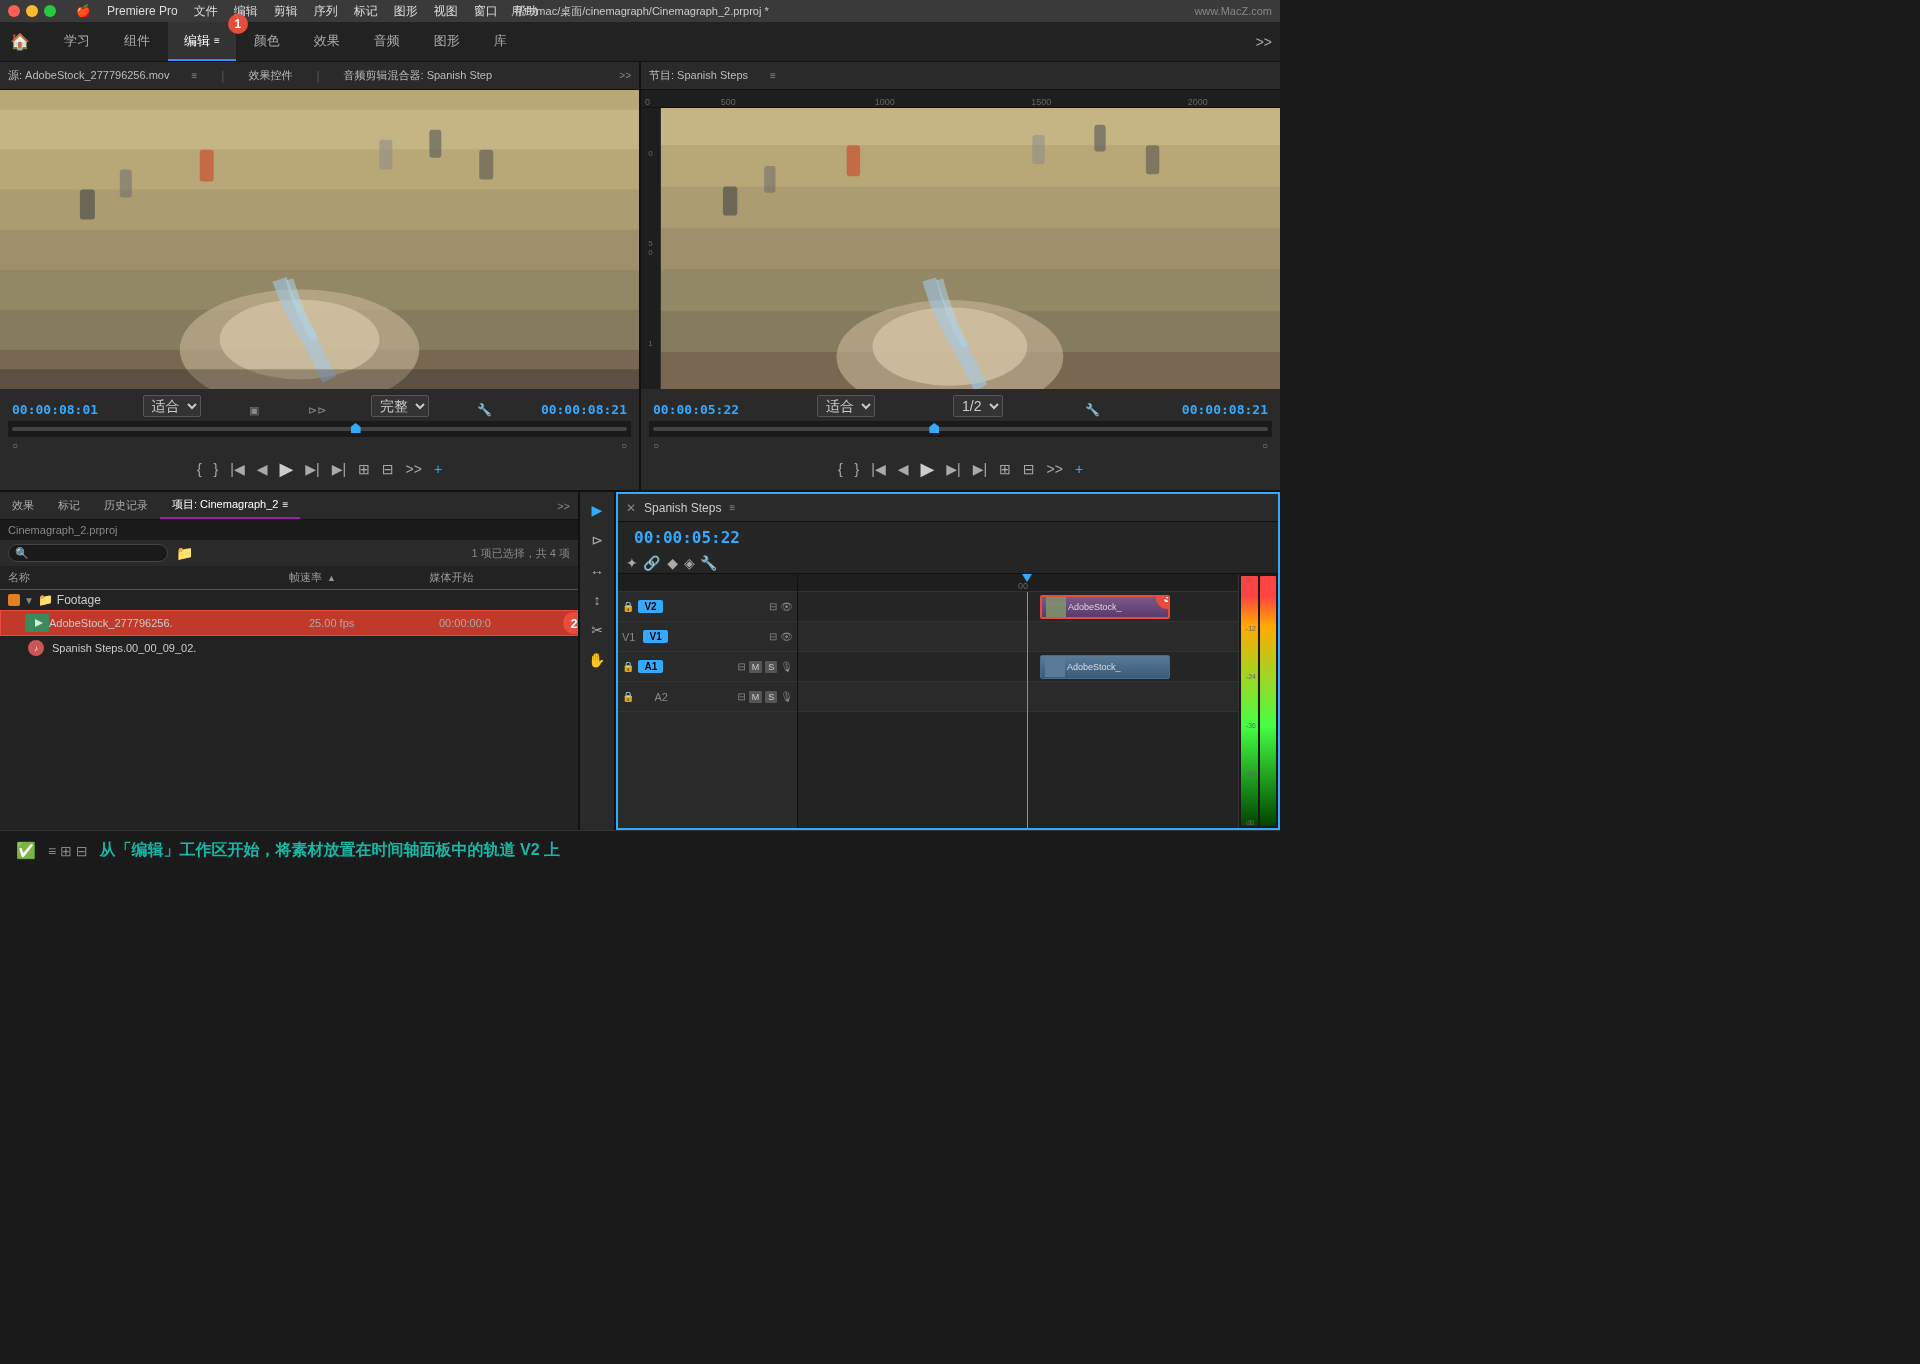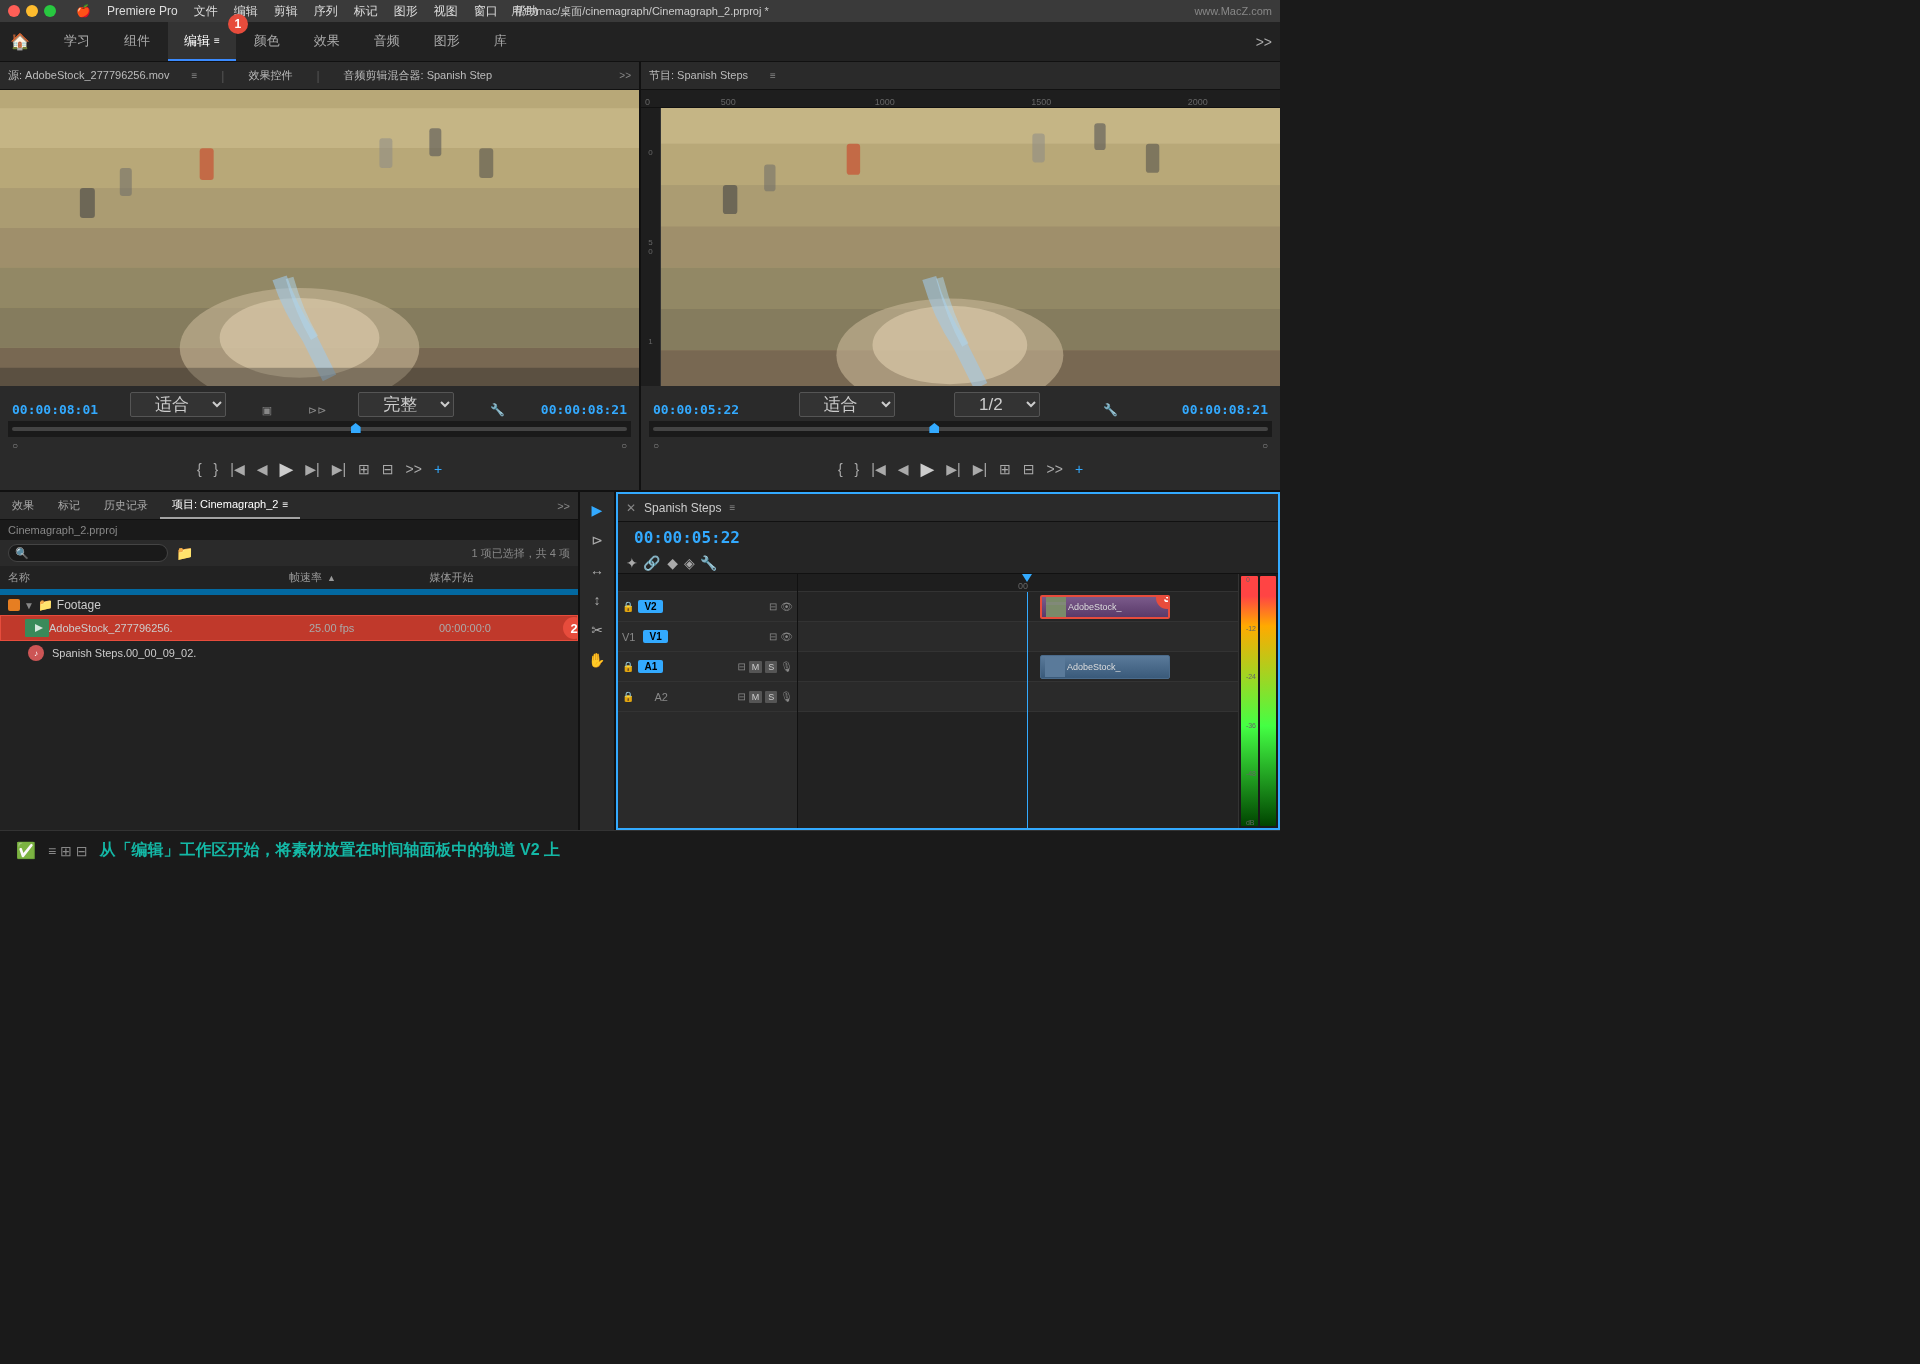--- a/index.html
+++ b/index.html
@@ -182,22 +182,22 @@
     .timecode {
       color: #3af;
       font-size: 13px;
       font-weight: bold;
       font-family: monospace;
     }
     .fit-selector {
       background: #333;
       color: #ccc;
       border: 1px solid #555;
-      font-size: 17px;
-      padding: 1px 20px;
+      font-size: 14px;
+      padding: 1px 4px;
       border-radius: 2px;
     }
     .monitor-btn-row {
       display: flex;
       align-items: center;
       justify-content: center;
       gap: 4px;
       padding: 4px 0;
     }
     .m-btn {
@@ -288,21 +288,21 @@
       padding: 0 12px;
       height: 100%;
       display: flex;
       align-items: center;
       font-size: 11px;
       color: #aaa;
       cursor: pointer;
     }
     .project-tab.active {
       color: #fff;
-      border-bottom: 2px solid #a3a3a3;
+      border-bottom: 2px solid #a21caf;
       justify-content: center;
     }
     .project-file-name {
       background: #1a1a1a;
       padding: 4px 8px;
       font-size: 11px;
       color: #888;
       flex-shrink: 0;
     }
     .project-toolbar {
@@ -323,21 +323,21 @@
       width: 160px;
     }
     .project-info {
       margin-left: auto;
       font-size: 11px;
       color: #888;
     }
     .project-list-header {
       display: flex;
       padding: 4px 8px;
-      border-bottom: 6px solid #0369a1;
+      border-bottom: 1px solid #0369a1;
       flex-shrink: 0;
     }
     .col-name { flex: 2; font-size: 11px; color: #999; }
     .col-fps { flex: 1; font-size: 11px; color: #999; }
     .col-start { flex: 1; font-size: 11px; color: #999; }
     .sort-icon { font-size: 9px; margin-left: 2px; }
 
     .project-list {
       flex: 1;
       overflow-y: auto;

